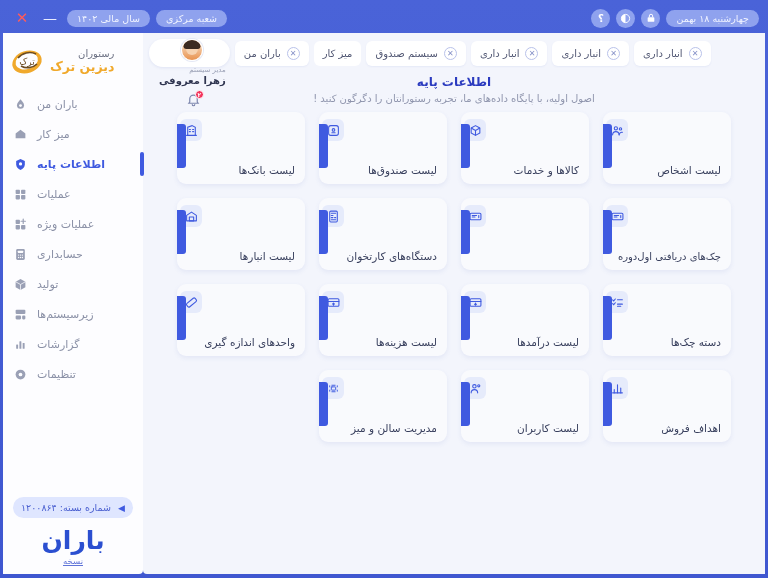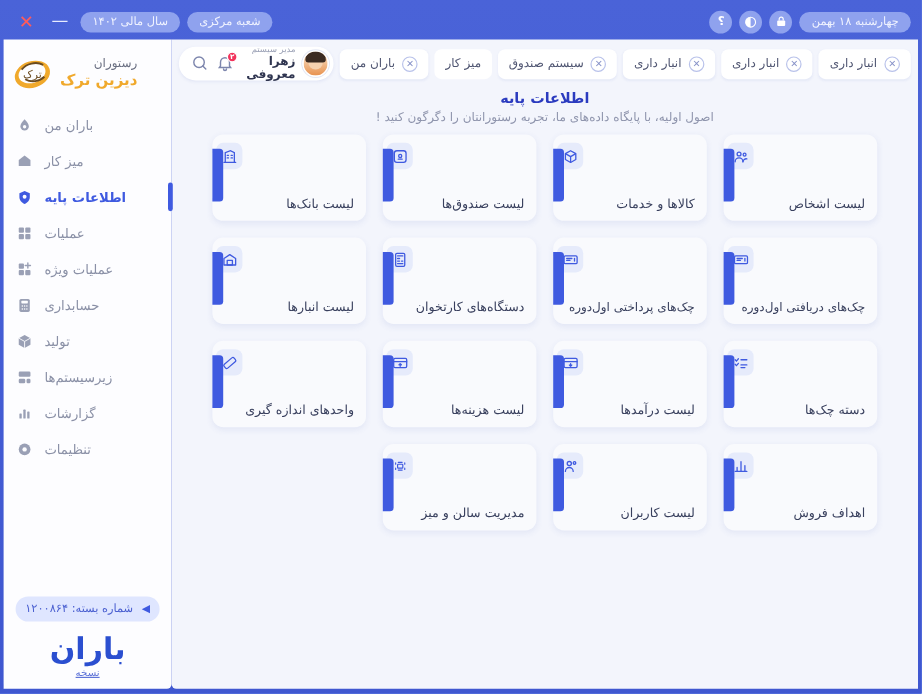--- a/index.html
+++ b/index.html
@@ -133,21 +133,21 @@
     justify-content: flex-start;
   }
   .userbox {
     background: #fff;
     border-radius: 18px;
     height: 28px;
     display: flex; align-items: center;
     gap: 6px;
     padding: 0 4px 0 10px;
     box-shadow: 0 1px 3px rgba(60,80,180,.10);
-    flex-direction: row;
+    flex-direction: column;
   }
   .avatar {
     width: 22px; height: 22px; border-radius: 50%;
     background: linear-gradient(180deg,#f3c9a4 35%, #e8924f 100%);
     position: relative; overflow: hidden; flex: none;
     border: 1.5px solid #fff;
     box-shadow: 0 0 0 1px #e4e8f5;
   }
   .avatar::before{
     content:""; position:absolute; left:50%; top:3px;
@@ -382,21 +382,20 @@
         </div>
 
         <div class="card">
           <div class="card-ic">
             <svg width="13" height="13" viewBox="0 0 24 24" fill="none" stroke="#3f5ae0" stroke-width="2" stroke-linecap="round">
               <rect x="2" y="6" width="20" height="12" rx="2"></rect>
                 <path d="M6 13h5M6 10h8"></path>
                 <path d="M18 14v-4"></path>
             </svg>
           </div>
-          <div class="card-label two">چک‌های پرداختی اول‌دوره</div>
         </div>
 
         <div class="card">
           <div class="card-ic">
             <svg width="13" height="13" viewBox="0 0 24 24" fill="none" stroke="#3f5ae0" stroke-width="2" stroke-linecap="round">
               <rect x="5" y="2" width="14" height="20" rx="2"></rect>
                 <path d="M8 6h8M8 10h3M8 14h3M14 14h2M8 18h8"></path>
             </svg>
           </div>
           <div class="card-label">دستگاه‌های کارتخوان</div>

